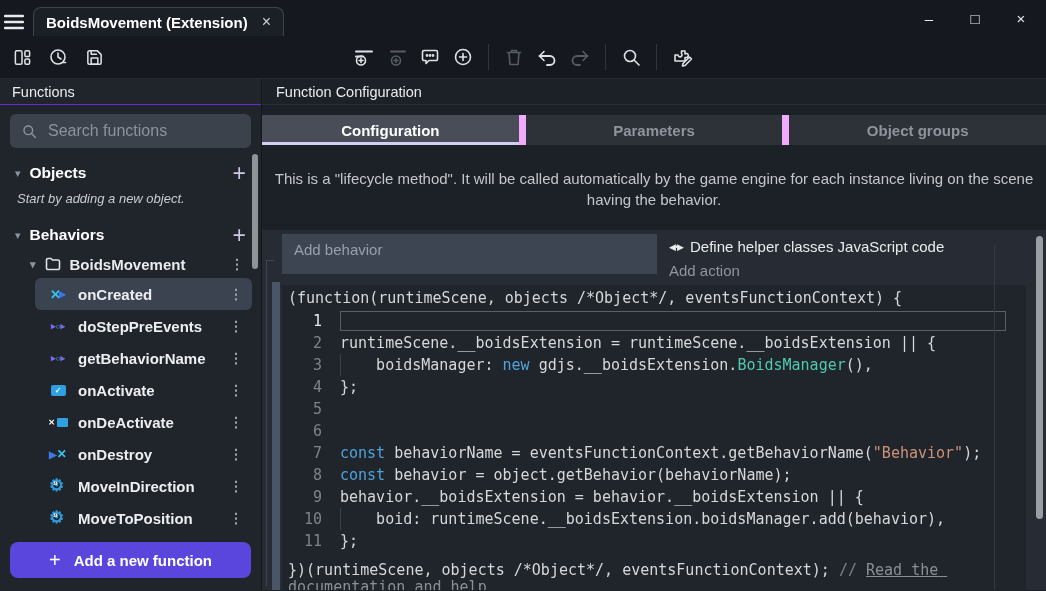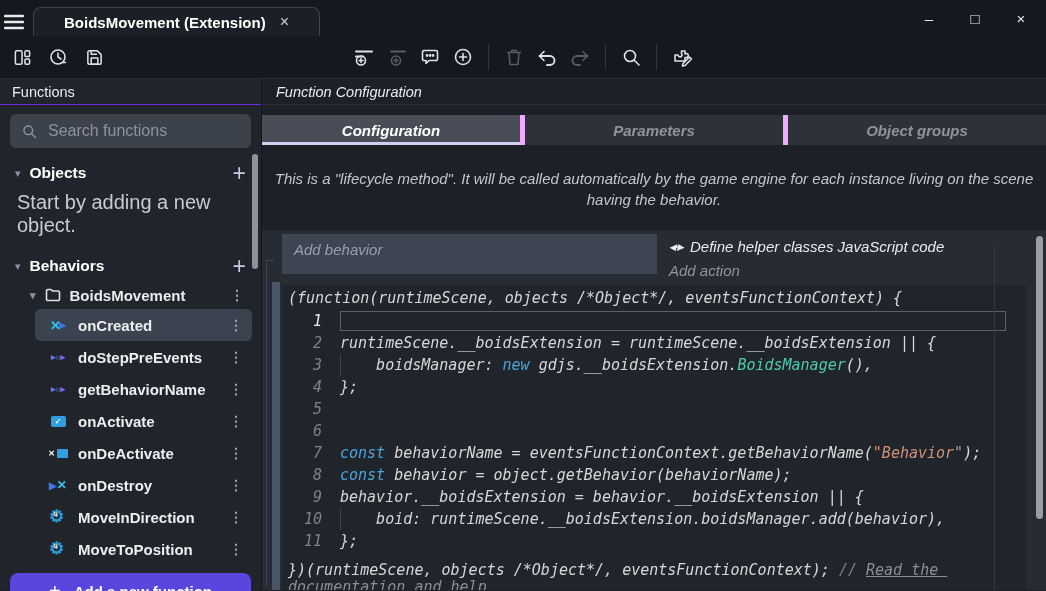--- a/index.html
+++ b/index.html
@@ -5,21 +5,21 @@
   * { box-sizing: border-box; margin: 0; padding: 0; }
   html,body { width:1046px; height:591px; overflow:hidden; background:#1c2027;
     font-family:"Liberation Sans", sans-serif; }
 
   
   .titlebar { height:36px; background:#15181e; display:flex; align-items:flex-end; position:relative; }
   .hamburger { width:40px; height:36px; display:flex; align-items:center; justify-content:center; }
   .tab-home { height:28px; background:#262b33; border-radius:8px 8px 0 0; display:flex;
     align-items:center; gap:9px; padding:0 20px; color:#d5d7da; font-size:15px; margin-left:2px; }
   .tab-active { height:29px; background:#1b1f26; border:1px solid #3e444d; border-bottom:none;
-    border-radius:8px 8px 0 0; display:flex; align-items:center; gap:14px; padding:0 30px;
+    border-radius:8px 8px 0 0; display:flex; align-items:center; gap:14px; padding:0 12px;
     color:#fff; font-weight:bold; font-size:15px; margin-left:5px; }
   .tab-close { color:#cfd2d6; font-size:16px; font-weight:normal; }
   .win-controls { margin-left:auto; display:flex; align-self:center; margin-right:2px; }
   .win-btn { width:46px; height:32px; display:flex; align-items:center; justify-content:center;
     color:#e8eaec; font-size:15px; }
 
   
   .toolbar { height:43px; background:#15181e; border-bottom:1px solid #262b33;
     display:grid; grid-template-columns:1fr auto 1fr; align-items:center; padding:0 8px; }
   .tb-left { display:flex; gap:8px; }
@@ -49,44 +49,44 @@
   .search-box { margin:9px 10px 6px 10px; height:34px; background:#3b424b; border-radius:6px;
     display:flex; align-items:center; gap:11px; padding:0 12px; flex-shrink:0; }
   .search-box svg { stroke:#8d939c; fill:none; stroke-width:1.8; stroke-linecap:round; }
   .search-box input { background:transparent; border:none; outline:none; color:#aeb3ba;
     font-size:16px; width:100%; font-family:"Liberation Sans",sans-serif; }
   .search-box input::placeholder { color:#8d939c; }
   .section-row { display:flex; align-items:center; height:30px; padding:0 15px; gap:9px; margin-top:4px; flex-shrink:0; }
   .caret { color:#8d93a0; font-size:11px; }
   .section-label { color:#fff; font-weight:bold; font-size:15.5px; }
   .plus-btn { margin-left:auto; color:#cdc7e8; font-size:23px; font-weight:300; line-height:20px; }
-  .hint { color:#c9cbd0; font-size:20px; padding:3px 0 10px 17px; flex-shrink:0; }
+  .hint { color:#c9cbd0; font-size:13px; padding:3px 0 10px 17px; flex-shrink:0;font-style:italic; }
   .folder-row { display:flex; align-items:center; gap:9px; height:28px; padding:0 17px 0 30px;
     color:#e9ebec; font-size:15px; font-weight:600; flex-shrink:0; }
   .folder-row svg { stroke:#dfe2e5; fill:none; stroke-width:1.6; }
   .kebab { margin-left:auto; color:#9aa1a9; font-size:14px; letter-spacing:0; }
   .fn-list { flex-shrink:0; }
   .fn-item { display:flex; align-items:center; gap:9px; height:32px; margin:0 9px 0 35px;
     padding:0 9px 0 12px; border-radius:6px; color:#eceef0; font-size:15px; font-weight:600; }
   .fn-item.selected { background:#3c4350; }
   .fn-icon { width:22px; display:flex; align-items:center; justify-content:center; flex-shrink:0; }
   .add-fn-btn { margin:8px 10px; height:36px; border-radius:8px; background:#5a46dd; color:#fff;
     display:flex; align-items:center; justify-content:center; gap:13px; font-weight:bold;
     font-size:15px; flex-shrink:0; margin-top:8px; }
   .add-fn-btn .plus { font-size:20px; font-weight:300; }
   .sb-scroll-thumb { position:absolute; right:3px; top:75px; width:6px; height:115px;
     border-radius:3px; background:#8f9398; }
 
   
-  .main { flex:1; display:flex; flex-direction:column; position:relative; background:#1c2027;font-style:italic; }
+  .main { flex:1; display:flex; flex-direction:column; position:relative; background:#1c2027; }
   .main-title { height:26px; line-height:26px; padding-left:14px; color:#e9ebee; font-size:14.5px;
     border-bottom:1px solid #2b3038; }
   .tabs { display:flex; height:30px; margin-top:10px; }
   .tab-item { flex:1; display:flex; align-items:center; justify-content:center; background:#2d3138;
-    color:#8f939b; font-size:15px; font-weight:600; border-left:5px solid #f0abfc; position:relative; }
+    color:#8f939b; font-size:15px; font-weight:600; border-left:7px solid #f0abfc; position:relative; }
   .tab-item:first-child { border-left:none; }
   .tab-item.active { background:#484d57; color:#fff; font-weight:bold; }
   .tab-item.active::after { content:''; position:absolute; left:0; right:0; bottom:0; height:3px; background:#d6cef2; }
   .description { margin:23px auto 0; max-width:760px; text-align:center; color:#c3c6ca;
     font-size:15px; line-height:21px; }
 
   
   .events { flex:1; margin-top:20px; background:#262b34; position:relative; padding:4px 20px 0 20px; overflow:hidden; }
   .bracket-v { position:absolute; left:4px; top:30px; bottom:4px; width:1px; background:#3e4652; }
   .bracket-h { position:absolute; left:4px; top:30px; width:8px; height:1px; background:#3e4652; }

